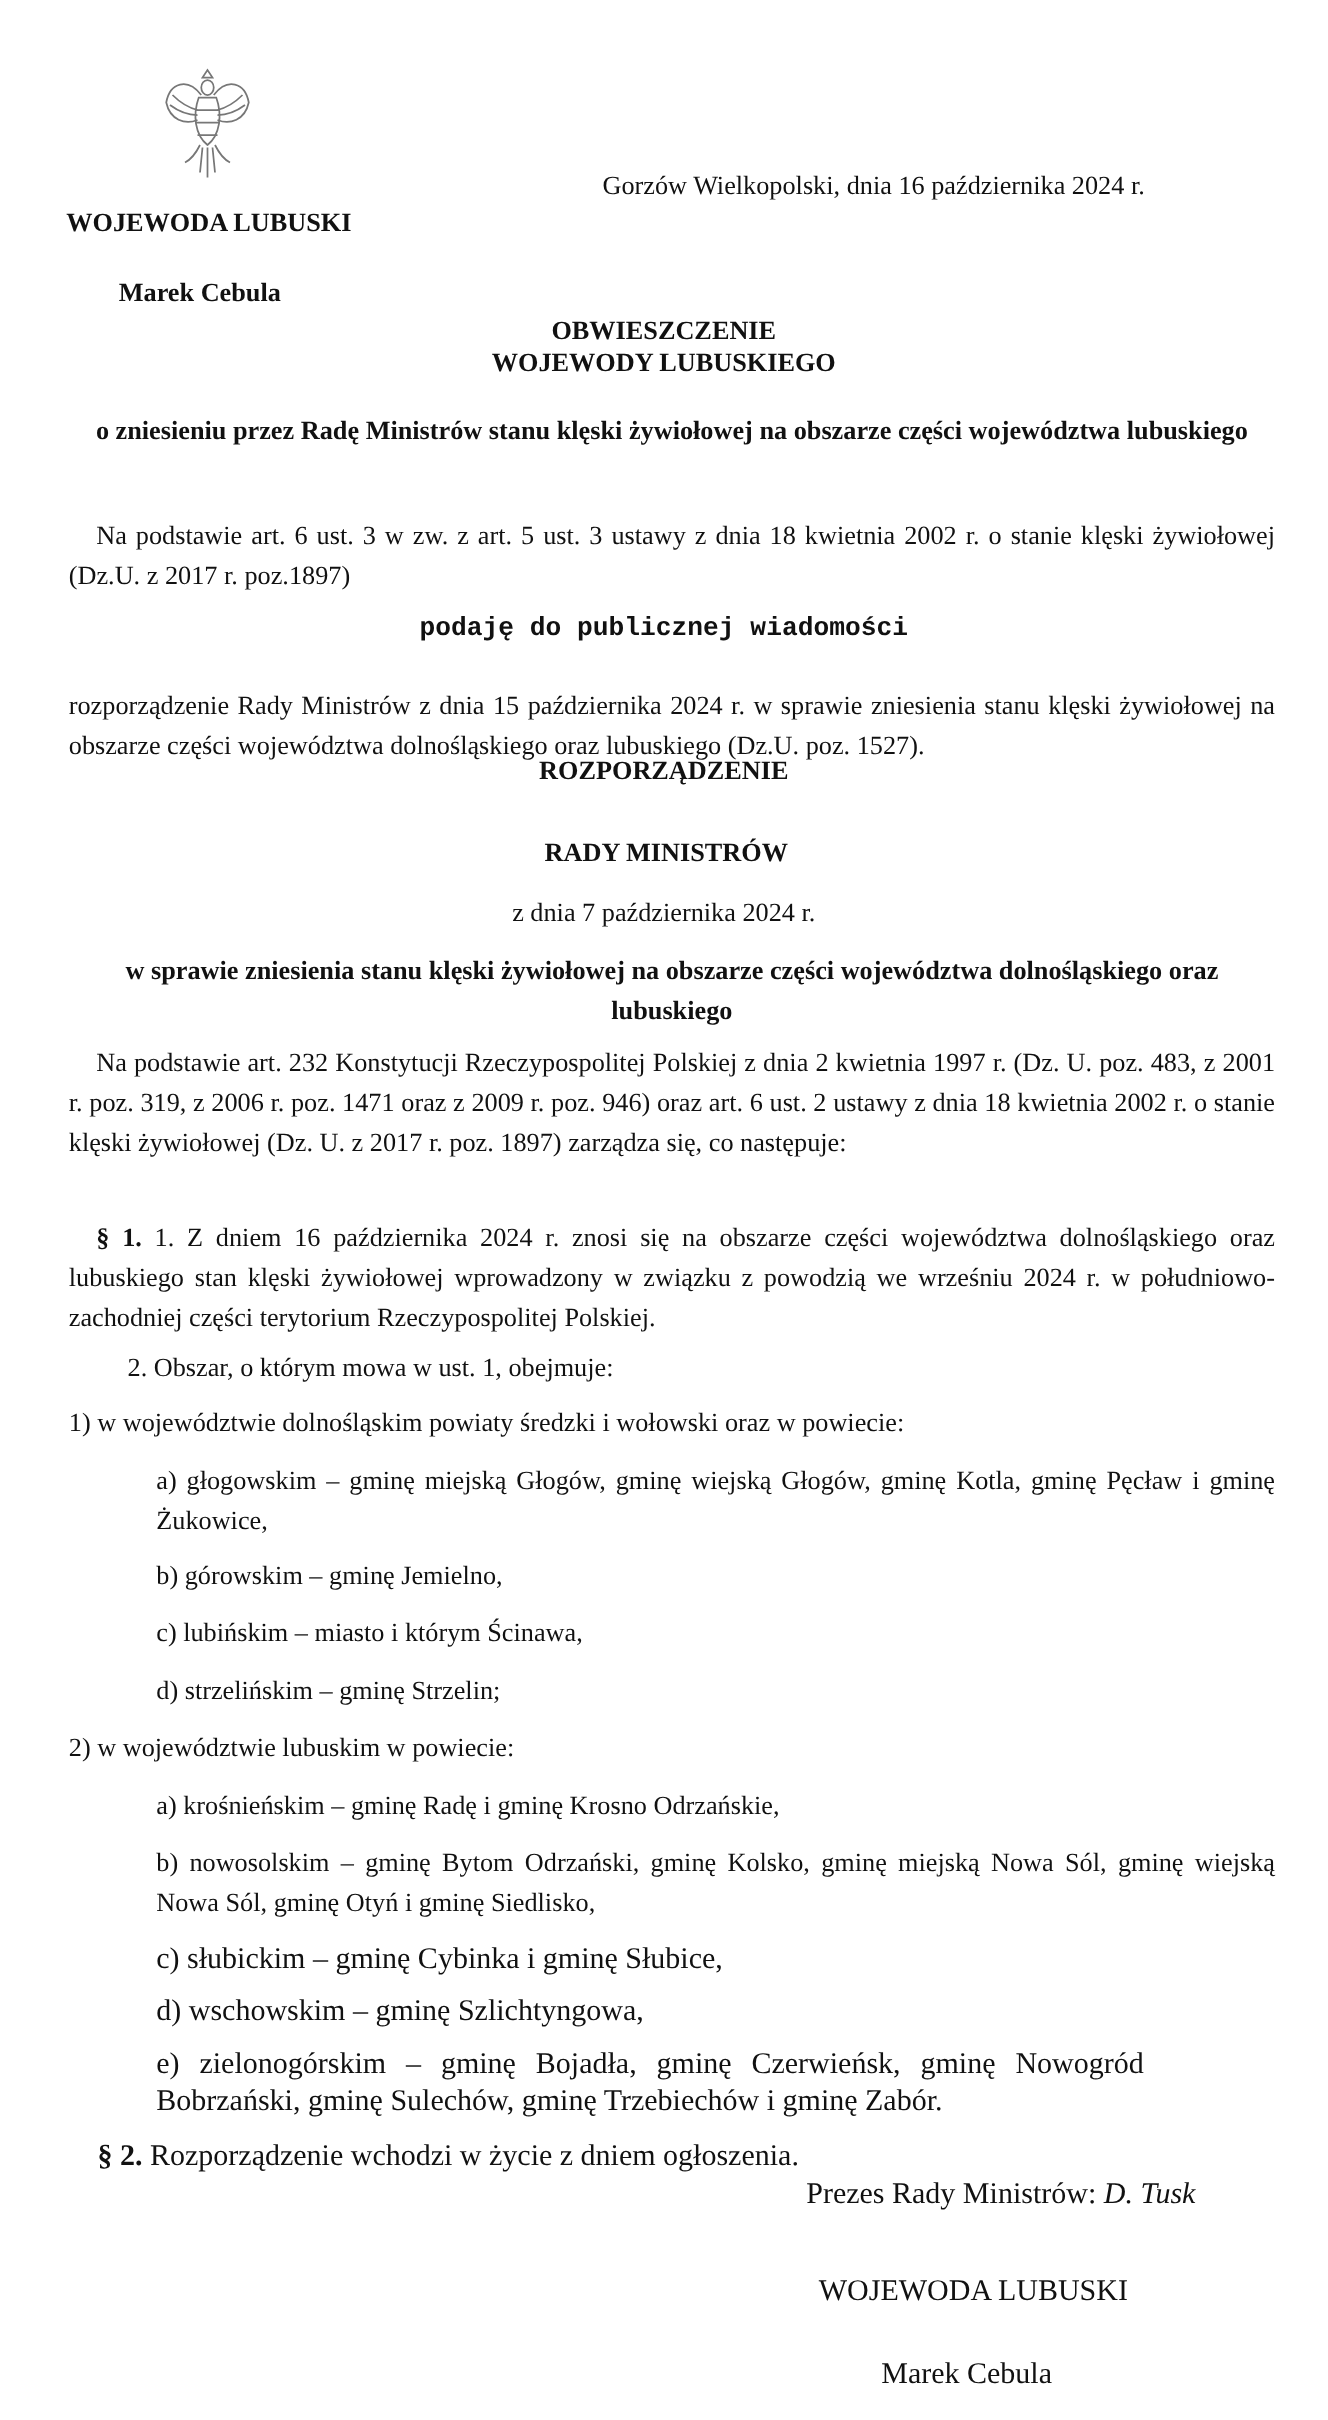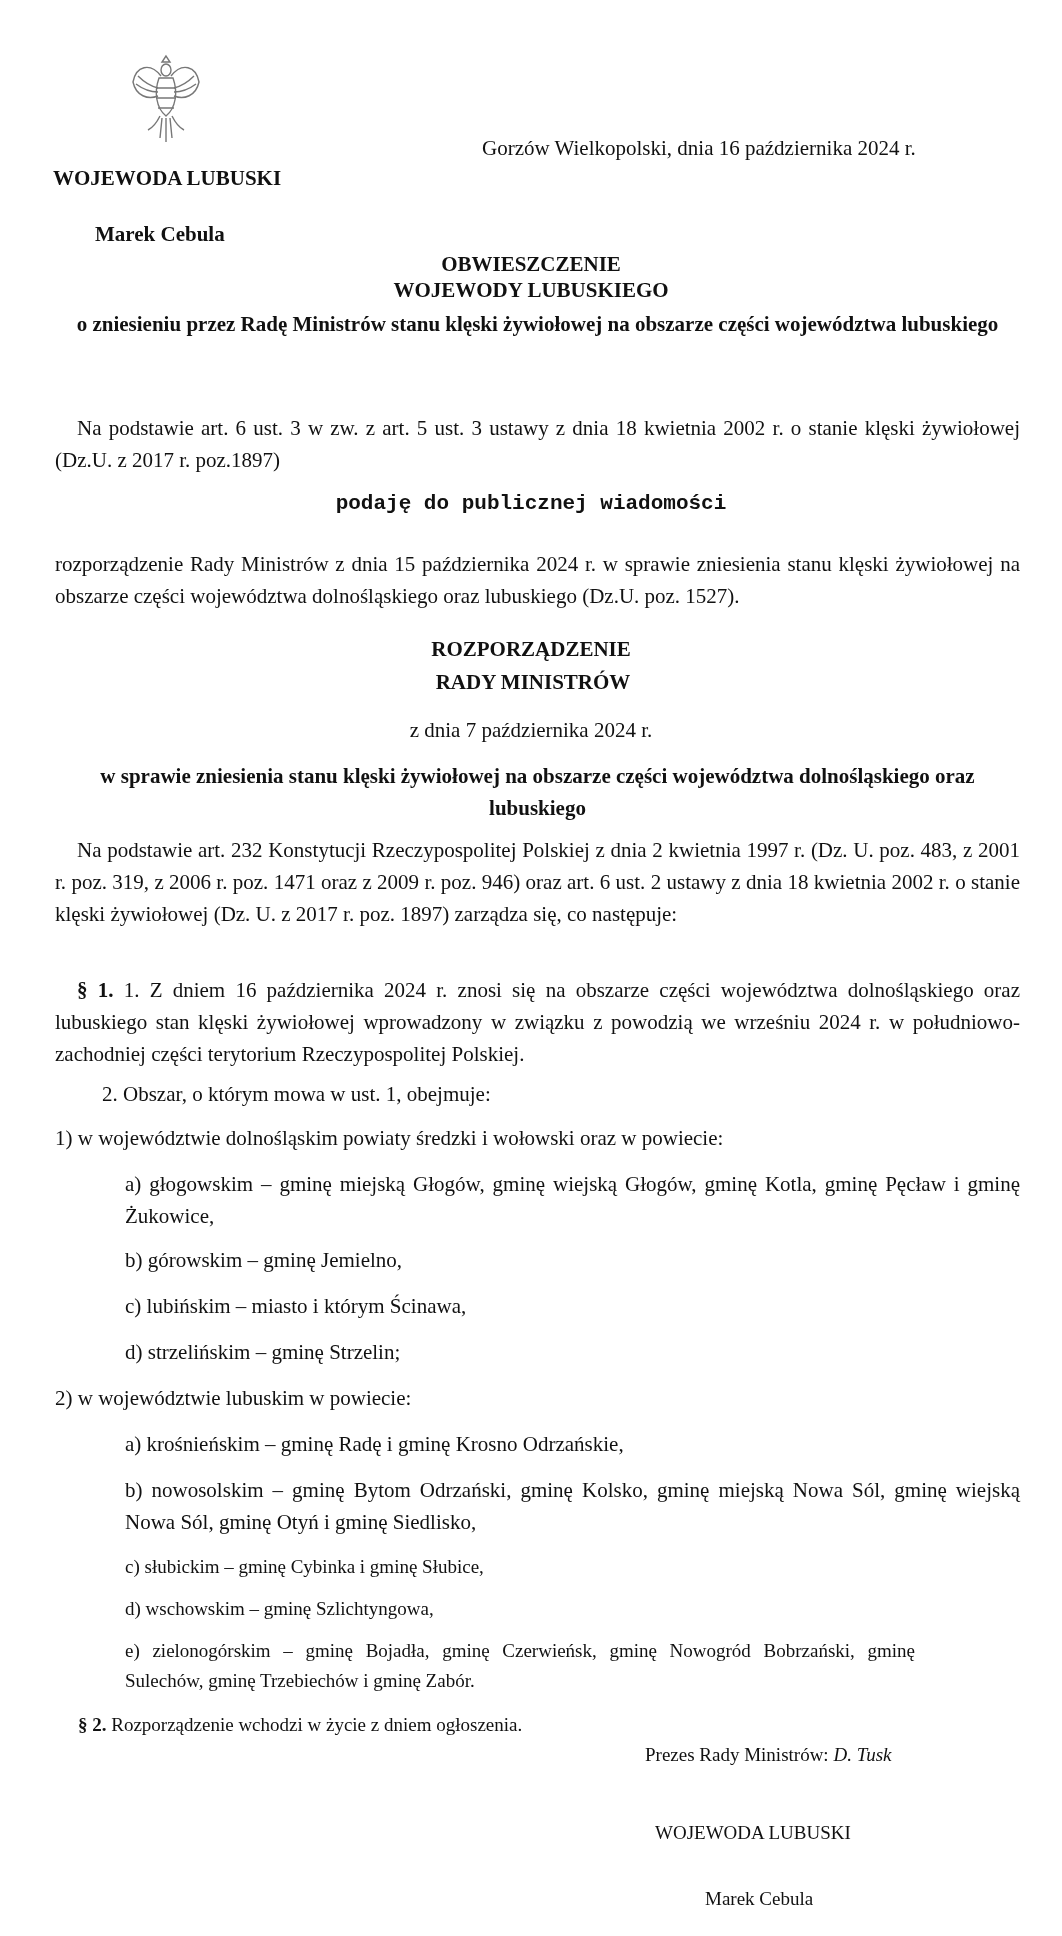--- a/index.html
+++ b/index.html
@@ -5,21 +5,21 @@
   html, body { margin:0; padding:0; background:#ffffff; }
   body { width:1062px; height:1936px; position:relative; overflow:hidden;
          font-family:"Liberation Serif", serif; color:#111; font-size:21px; line-height:32px; }
   .abs { position:absolute; }
   .b { font-weight:bold; }
   .c { text-align:center; }
   .eagle { left:130px; top:52px; width:72px; height:92px; }
   .para { left:55px; width:965px; text-align:justify; }
   .ind1 { text-indent:22px; }
   .item2 { left:125px; width:895px; text-align:justify; }
-  .small { font-size:19px; line-height:30px; }
+  .small { font-size:24px; line-height:30px; }
 </style>
 </head>
 <body>
 
 <div class="abs eagle">
   <svg viewBox="0 0 72 92" width="72" height="92">
     <g fill="none" stroke="#777" stroke-width="1.4">
       <path d="M36 4 l-4 6 h8 z"></path>
       <ellipse cx="36" cy="18" rx="5" ry="6"></ellipse>
       <path d="M31 24 C20 10 6 14 3 30 C6 44 18 48 28 44"></path>
@@ -34,29 +34,29 @@
   </svg>
 </div>
 
 <div class="abs" style="left:482px;top:132px;">Gorzów Wielkopolski, dnia 16 października 2024 r.</div>
 <div class="abs b" style="left:53px;top:162px;">WOJEWODA LUBUSKI</div>
 <div class="abs b" style="left:95px;top:218px;">Marek Cebula</div>
 
 <div class="abs b c" style="left:0;width:1062px;top:248px;">OBWIESZCZENIE</div>
 <div class="abs b c" style="left:0;width:1062px;top:274px;">WOJEWODY LUBUSKIEGO</div>
 
-<div class="abs b c" style="left:55px;width:965px;top:308px;">o zniesieniu przez Radę Ministrów stanu klęski żywiołowej na obszarze części województwa lubuskiego</div>
+<div class="abs b c" style="left:55px;width:965px;top:328px;">o zniesieniu przez Radę Ministrów stanu klęski żywiołowej na obszarze części województwa lubuskiego</div>
 
 <div class="abs para ind1" style="top:412px;">Na podstawie art. 6 ust. 3 w zw. z art. 5 ust. 3 ustawy z dnia 18 kwietnia 2002 r.  o stanie klęski żywiołowej (Dz.U. z 2017 r. poz.1897)</div>
 
 <div class="abs b c" style="left:0;width:1062px;top:488px;font-family:Liberation Mono, monospace;">podaję do publicznej wiadomości</div>
 
 <div class="abs para" style="top:548px;">rozporządzenie Rady Ministrów z dnia 15 października 2024 r. w sprawie zniesienia stanu klęski żywiołowej na obszarze części województwa dolnośląskiego oraz lubuskiego (Dz.U. poz. 1527).</div>
 
-<div class="abs b c" style="left:0;width:1062px;top:633px;">ROZPORZĄDZENIE</div>
+<div class="abs b c" style="left:0;width:1062px;top:600px;">ROZPORZĄDZENIE</div>
 <div class="abs b c" style="left:2px;width:1062px;top:666px;">RADY MINISTRÓW</div>
 <div class="abs c" style="left:0;width:1062px;top:714px;">z dnia 7 października 2024 r.</div>
 
 <div class="abs b c" style="left:55px;width:965px;top:760px;">w sprawie zniesienia stanu klęski żywiołowej na obszarze części województwa dolnośląskiego oraz lubuskiego</div>
 
 <div class="abs para ind1" style="top:834px;">Na podstawie art. 232 Konstytucji Rzeczypospolitej Polskiej z dnia 2 kwietnia 1997 r. (Dz. U. poz. 483, z 2001 r. poz. 319, z 2006 r. poz. 1471 oraz z 2009 r. poz. 946) oraz art. 6 ust. 2 ustawy z dnia 18 kwietnia 2002 r. o stanie klęski żywiołowej (Dz. U. z 2017 r. poz. 1897) zarządza się, co następuje:</div>
 
 <div class="abs para" style="top:974px;text-indent:22px;">
   <span class="b">§ 1.</span><span> 1. Z dniem 16 października 2024 r. znosi się na obszarze części województwa dolnośląskiego oraz lubuskiego stan klęski żywiołowej wprowadzony w związku z powodzią we wrześniu 2024 r. w południowo-zachodniej części terytorium Rzeczypospolitej Polskiej.</span>
 </div>

